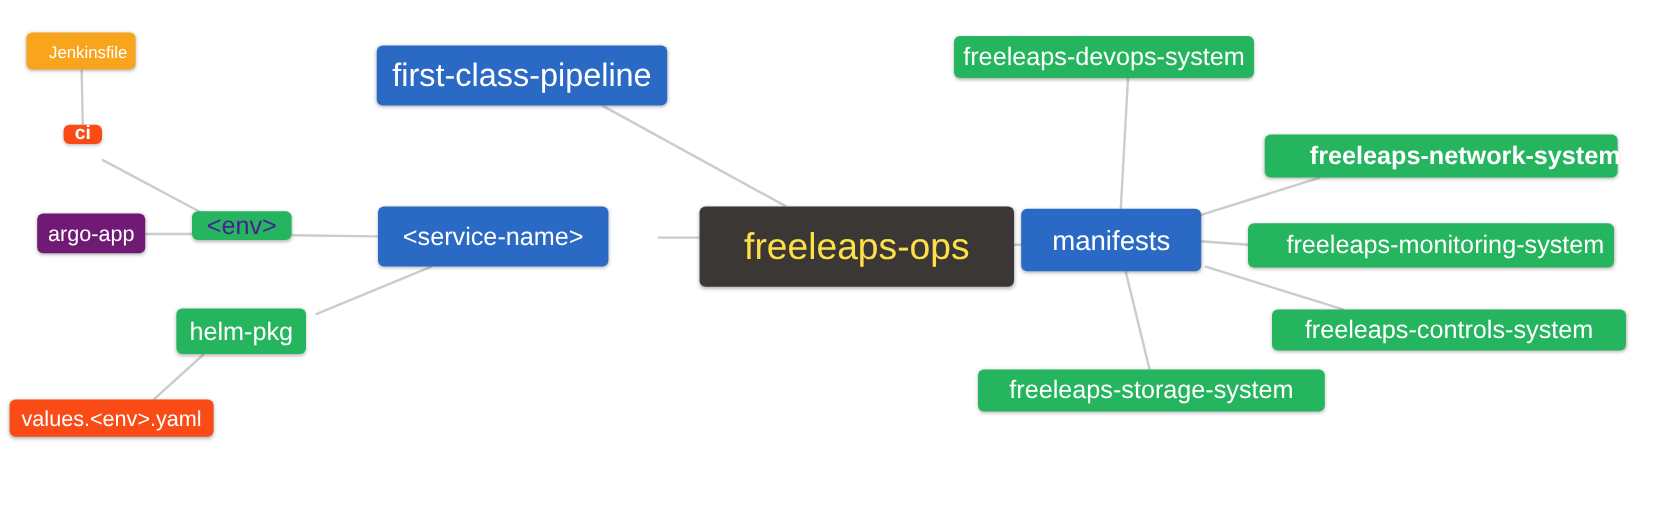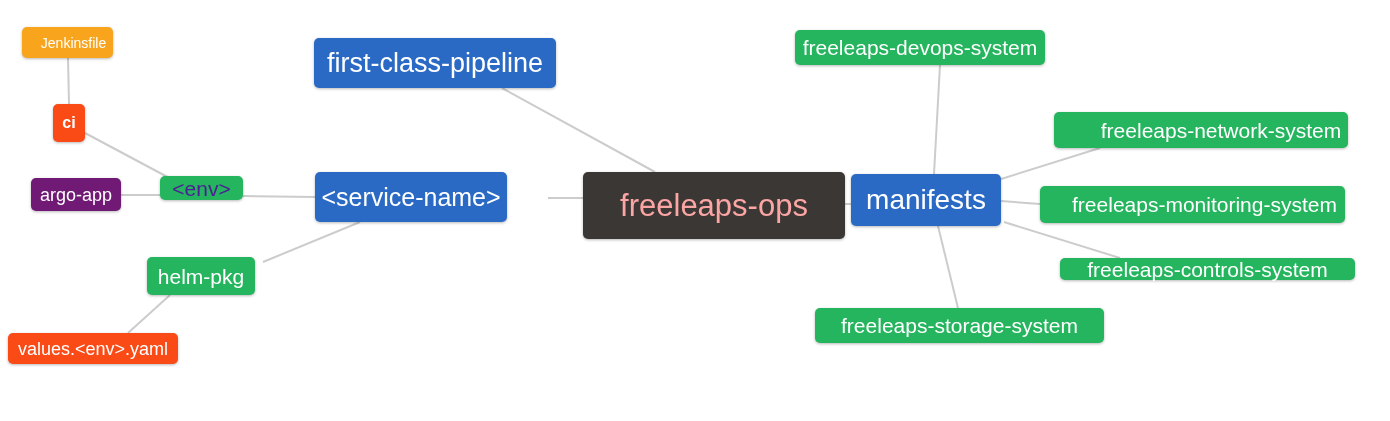--- a/index.html
+++ b/index.html
@@ -54,27 +54,27 @@
       <line x1="548" y1="198" x2="583" y2="198" stroke="#cccccc" stroke-width="2"></line>
       <line x1="845" y1="204" x2="851" y2="204" stroke="#cccccc" stroke-width="2"></line>
       <line x1="934" y1="174" x2="940" y2="65" stroke="#cccccc" stroke-width="2"></line>
       <line x1="1001" y1="179" x2="1100" y2="148" stroke="#cccccc" stroke-width="2"></line>
       <line x1="1001" y1="201" x2="1040" y2="204" stroke="#cccccc" stroke-width="2"></line>
       <line x1="1004" y1="222" x2="1120" y2="258" stroke="#cccccc" stroke-width="2"></line>
       <line x1="938" y1="226" x2="958" y2="308" stroke="#cccccc" stroke-width="2"></line>
     </svg>
 
 <div class="node" style="left: 22px; top: 27px; width: 91px; height: 31px; font-size: 14px; font-weight: normal; background: rgb(248, 164, 29); color: rgb(255, 255, 255); padding-left: 12px;">Jenkinsfile</div>
-    <div class="node" style="left: 53px; top: 104px; width: 32px; height: 38px; font-size: 16px; font-weight: bold; background: rgb(250, 74, 22); color: rgb(255, 255, 255);">ci</div>
+    <div class="node" style="left: 53px; top: 104px; width: 32px; height: 16px; font-size: 16px; font-weight: bold; background: rgb(250, 74, 22); color: rgb(255, 255, 255);">ci</div>
     <div class="node" style="left: 31px; top: 178px; width: 90px; height: 33px; font-size: 18px; font-weight: normal; background: #701a75; color: rgb(255, 255, 255);">argo-app</div>
     <div class="node" style="left: 160px; top: 176px; width: 83px; height: 24px; font-size: 21px; font-weight: normal; background: rgb(37, 181, 94); color: #4c1d95;">&lt;env&gt;</div>
     <div class="node" style="left: 147px; top: 257px; width: 108px; height: 38px; font-size: 21px; font-weight: normal; background: rgb(37, 181, 94); color: rgb(255, 255, 255);">helm-pkg</div>
     <div class="node" style="left: 8px; top: 333px; width: 170px; height: 31px; font-size: 18px; font-weight: normal; background: rgb(250, 74, 22); color: rgb(255, 255, 255); text-align: center;">values.&lt;env&gt;.yaml</div>
     <div class="node" style="left: 314px; top: 38px; width: 242px; height: 50px; font-size: 27px; font-weight: normal; background: rgb(42, 106, 197); color: rgb(255, 255, 255);">first-class-pipeline</div>
-    <div class="node" style="left: 315px; top: 172px; width: 192px; height: 50px; font-size: 25px; font-weight: normal; background: rgb(42, 106, 197); color: rgb(255, 255, 255);">&lt;service-name&gt;</div>
-    <div class="node" style="left: 583px; top: 172px; width: 262px; height: 67px; font-size: 31px; font-weight: normal; background: rgb(59, 55, 52); color: #fca5a5;">freeleaps-ops</div>
-    <div class="node" style="left: 851px; top: 174px; width: 150px; height: 52px; font-size: 28px; font-weight: normal; background: rgb(42, 106, 197); color: rgb(255, 255, 255);">manifests</div>
+    <div class="node" style="left: 315px; top: 172px; width: 192px; height: 50px; font-size: 21px; font-weight: normal; background: rgb(42, 106, 197); color: rgb(255, 255, 255);">&lt;service-name&gt;</div>
+    <div class="node" style="left: 583px; top: 172px; width: 262px; height: 67px; font-size: 31px; font-weight: normal; background: rgb(59, 55, 52); color: #fde047;">freeleaps-ops</div>
+    <div class="node" style="left: 851px; top: 174px; width: 150px; height: 52px; font-size: 23px; font-weight: normal; background: rgb(42, 106, 197); color: rgb(255, 255, 255);">manifests</div>
     <div class="node" style="left: 795px; top: 30px; width: 250px; height: 35px; font-size: 21px; font-weight: normal; background: rgb(37, 181, 94); color: rgb(255, 255, 255);">freeleaps-devops-system</div>
-    <div class="node" style="left: 1054px; top: 112px; width: 294px; height: 36px; font-size: 21px; font-weight: normal; background: rgb(37, 181, 94); color: rgb(255, 255, 255); padding-left: 40px;">freeleaps-network-system</div>
+    <div class="node" style="left: 1054px; top: 112px; width: 294px; height: 36px; font-size: 21px; font-weight: bold; background: rgb(37, 181, 94); color: rgb(255, 255, 255); padding-left: 40px;">freeleaps-network-system</div>
     <div class="node" style="left: 1040px; top: 186px; width: 305px; height: 37px; font-size: 21px; font-weight: normal; background: rgb(37, 181, 94); color: rgb(255, 255, 255); padding-left: 24px;">freeleaps-monitoring-system</div>
-    <div class="node" style="left: 1060px; top: 258px; width: 295px; height: 22px; font-size: 21px; font-weight: normal; background: rgb(37, 181, 94); color: rgb(255, 255, 255);">freeleaps-controls-system</div>
+    <div class="node" style="left: 1060px; top: 258px; width: 295px; height: 34px; font-size: 21px; font-weight: normal; background: rgb(37, 181, 94); color: rgb(255, 255, 255);">freeleaps-controls-system</div>
     <div class="node" style="left: 815px; top: 308px; width: 289px; height: 35px; font-size: 21px; font-weight: normal; background: rgb(37, 181, 94); color: rgb(255, 255, 255);">freeleaps-storage-system</div>
   </div>
 
 </body></html>

